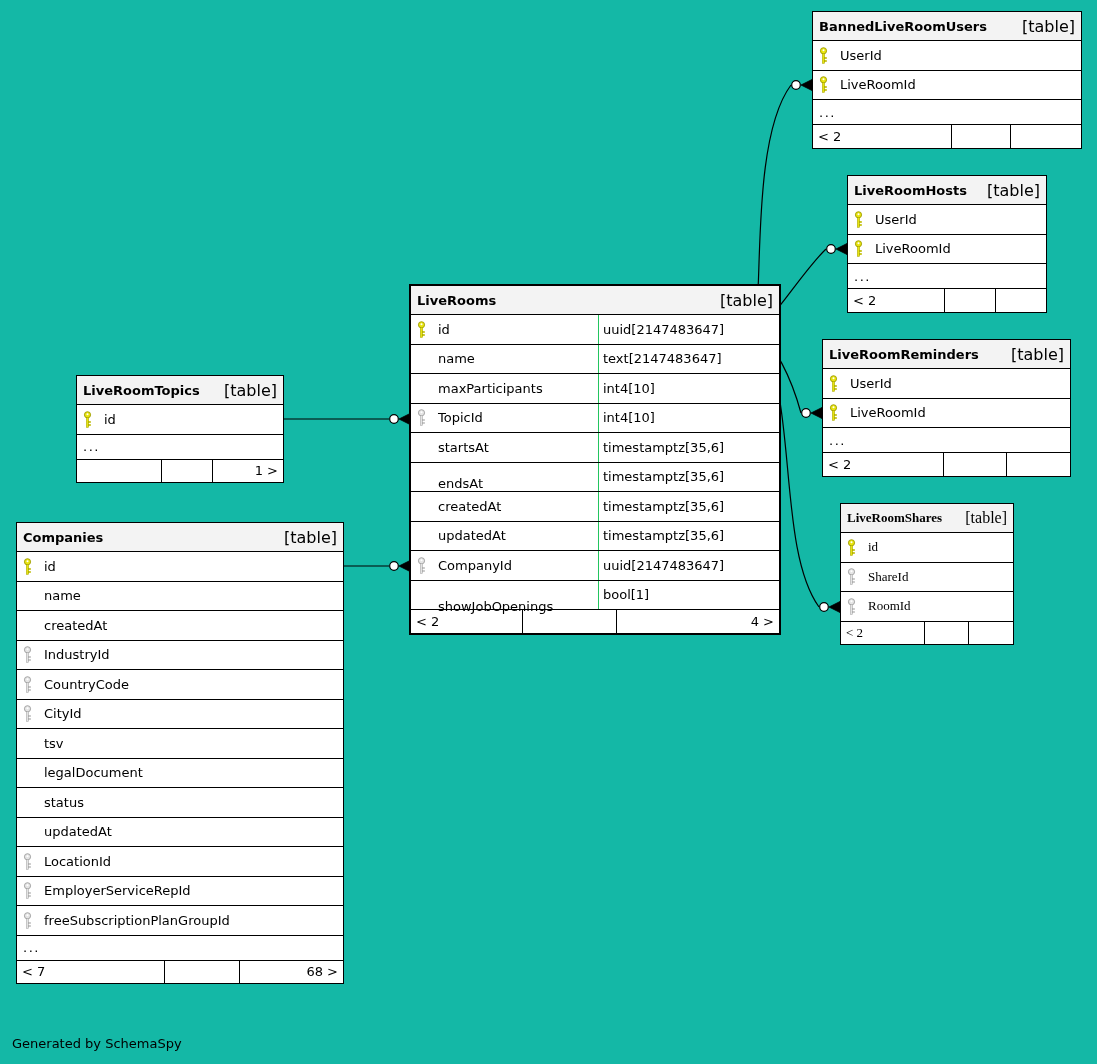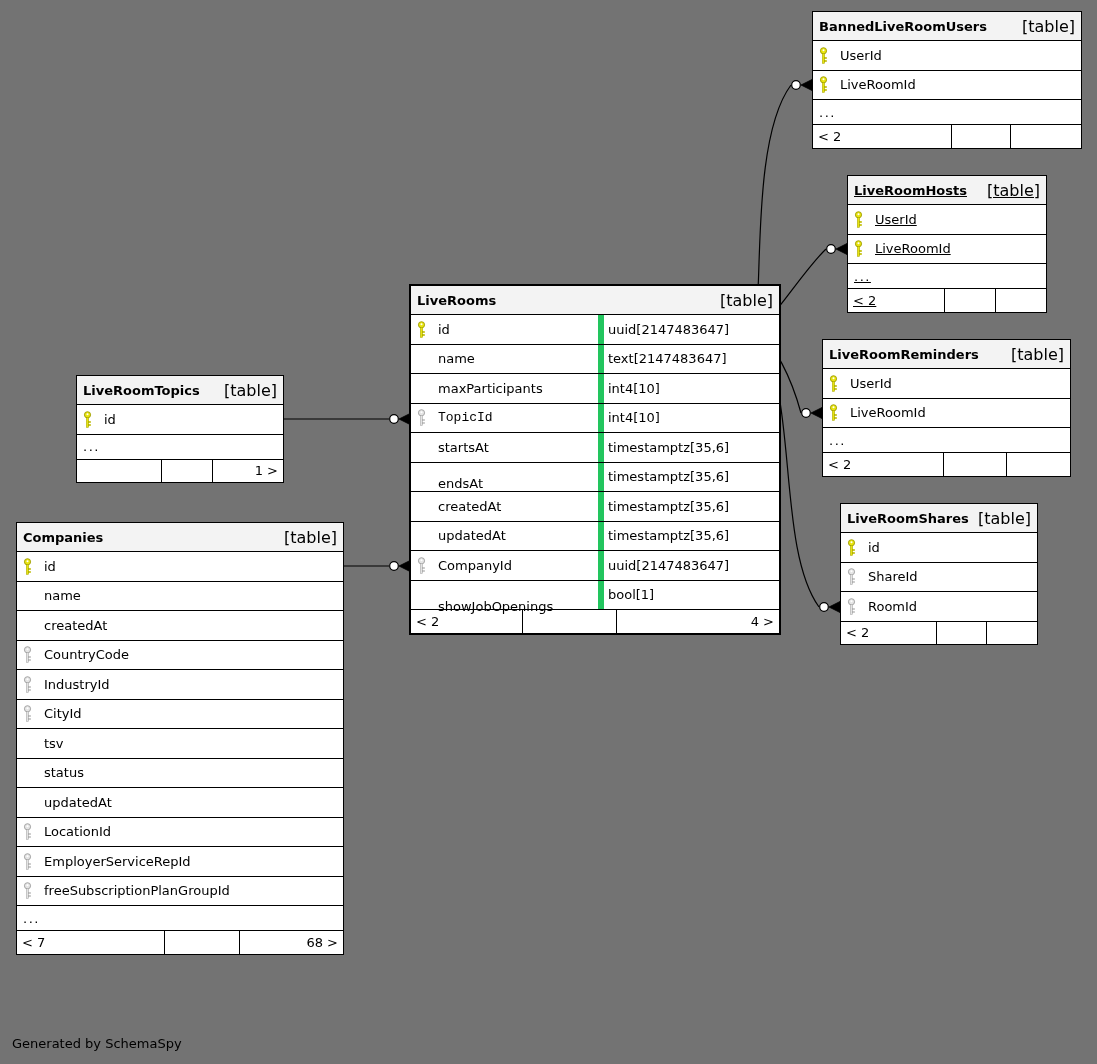--- a/index.html
+++ b/index.html
@@ -1,35 +1,35 @@
 <!DOCTYPE html>
 <html><head>
 <meta charset="utf-8">
 <title>Schema Diagram</title>
 <style>
   html, body { margin:0; padding:0; background:#ffffff; }
   body { font-family:"DejaVu Sans", "Liberation Sans", sans-serif; color:#000; }
-  #canvas { position:relative; width:1097px; height:1064px; background:#737373; overflow:hidden; }
+  #canvas { position:relative; width:1097px; height:1064px; background:#14b8a6; overflow:hidden; }
   #edges { position:absolute; left:0; top:0; z-index:0; }
   #tables-layer { position:absolute; left:0; top:0; width:100%; height:100%; z-index:1; pointer-events:none; }
   .tbl { position:absolute; box-sizing:border-box; background:#fff; border:1px solid #000;
          display:flex; flex-direction:column; pointer-events:auto; }
   .tbl.emph { border-width:2px; }
   .thead { flex:none; display:flex; justify-content:space-between; align-items:center;
            background:#f3f3f3; border-bottom:1px solid #000; height:29px; padding:0 6px;
            box-sizing:border-box; }
   .tname { font-weight:700; font-size:13px; white-space:nowrap; }
   .ttag  { font-size:16px; white-space:nowrap; }
   .trow  { flex:none; display:flex; align-items:center; border-bottom:1px solid #000;
            height:29.5px; box-sizing:border-box; font-size:13px; }
   .kc    { flex:none; width:21px; padding-left:6px; box-sizing:content-box; display:flex; align-items:center; }
   .cn    { white-space:nowrap; }
   .cn.grow { flex:1; }
   .ct    { flex:1; align-self:stretch; display:flex; align-items:center;
-           border-left:6px solid #22c55e; padding-left:4px; white-space:nowrap; font-size:13px; }
+           border-left:1px solid #22c55e; padding-left:4px; white-space:nowrap; font-size:13px; }
   .erow  { flex:none; display:flex; align-items:center; border-bottom:1px solid #000;
            height:25px; padding-left:6px; font-size:13px; box-sizing:border-box; letter-spacing:1.5px; }
   .tfoot { flex:none; display:flex; height:22.5px; font-size:13px; }
   .fc    { box-sizing:border-box; display:flex; align-items:center; height:100%; white-space:nowrap; }
   .fc.c0 { padding-left:5px; border-right:1px solid #000; }
   .fc.c1 { border-right:1px solid #000; }
   .fc.c2 { justify-content:flex-end; padding-right:5px; }
   #caption { position:absolute; left:12px; top:1036px; font-size:13px; z-index:1; }
 </style>
 </head>
@@ -98,21 +98,21 @@
           </div>
           <div class="cn grow">LiveRoomId</div>
         </div>
         <div class="erow">...</div>
         <div class="tfoot">
           <div class="fc c0" style="width: 52%;">&lt; 2</div>
           <div class="fc c1" style="width: 22%;"></div>
           <div class="fc c2" style="width: 26%;"></div>
         </div>
       </div>
-      <div class="tbl" style="left: 847px; top: 175px; width: 200px; text-decoration: underline;">
+      <div class="tbl" style="left: 847px; top: 175px; width: 200px;">
         <div class="thead">
           <div class="tname">LiveRoomHosts</div>
           <div class="ttag">[table]</div>
         </div>
         <div class="trow">
           <div class="kc">
             <svg width="9" height="17" viewBox="0 0 9 17" style="display:block">
     <circle cx="4.5" cy="3.8" r="3.1" fill="#e8e410" stroke="#9d9b00" stroke-width="0.9"></circle>
     <circle cx="4.5" cy="3.3" r="1" fill="#ffffff"></circle>
     <rect x="3.3" y="6.4" width="2.4" height="10" fill="#e8e410" stroke="#9d9b00" stroke-width="0.5"></rect>
@@ -170,21 +170,21 @@
           </div>
           <div class="cn grow">LiveRoomId</div>
         </div>
         <div class="erow">...</div>
         <div class="tfoot">
           <div class="fc c0" style="width: 49%;">&lt; 2</div>
           <div class="fc c1" style="width: 25.5%;"></div>
           <div class="fc c2" style="width: 25.5%;"></div>
         </div>
       </div>
-      <div class="tbl" style="left: 840px; top: 503px; width: 198px;">
+      <div class="tbl" style="left: 840px; top: 503px; width: 174px; font-family: Liberation Serif, serif;">
         <div class="thead">
           <div class="tname">LiveRoomShares</div>
           <div class="ttag">[table]</div>
         </div>
         <div class="trow">
           <div class="kc">
             <svg width="9" height="17" viewBox="0 0 9 17" style="display:block">
     <circle cx="4.5" cy="3.8" r="3.1" fill="#e8e410" stroke="#9d9b00" stroke-width="0.9"></circle>
     <circle cx="4.5" cy="3.3" r="1" fill="#ffffff"></circle>
     <rect x="3.3" y="6.4" width="2.4" height="10" fill="#e8e410" stroke="#9d9b00" stroke-width="0.5"></rect>
@@ -255,21 +255,21 @@
         <div class="trow">
           <div class="kc">
             <svg width="9" height="17" viewBox="0 0 9 17" style="display:block">
     <circle cx="4.5" cy="3.8" r="3.1" fill="#e4e4e4" stroke="#9d9d9d" stroke-width="0.9"></circle>
     <circle cx="4.5" cy="3.3" r="1" fill="#ffffff"></circle>
     <rect x="3.3" y="6.4" width="2.4" height="10" fill="#e4e4e4" stroke="#9d9d9d" stroke-width="0.5"></rect>
     <rect x="5.7" y="10.2" width="1.9" height="1.6" fill="#e4e4e4" stroke="#9d9d9d" stroke-width="0.4"></rect>
     <rect x="5.7" y="13.2" width="1.9" height="1.6" fill="#e4e4e4" stroke="#9d9d9d" stroke-width="0.4"></rect>
   </svg>
           </div>
-          <div class="cn" style="width: 160px; font-family: Liberation Mono, monospace;">TopicId</div>
+          <div class="cn" style="width: 160px;">TopicId</div>
           <div class="ct">int4[10]</div>
         </div>
         <div class="trow">
           <div class="kc"></div>
           <div class="cn" style="width: 160px;">startsAt</div>
           <div class="ct">timestamptz[35,6]</div>
         </div>
         <div class="trow">
           <div class="kc"></div>
           <div class="cn" style="width: 160px; margin-top: 13px;">endsAt</div>
@@ -361,49 +361,53 @@
         <div class="trow">
           <div class="kc">
             <svg width="9" height="17" viewBox="0 0 9 17" style="display:block">
     <circle cx="4.5" cy="3.8" r="3.1" fill="#e4e4e4" stroke="#9d9d9d" stroke-width="0.9"></circle>
     <circle cx="4.5" cy="3.3" r="1" fill="#ffffff"></circle>
     <rect x="3.3" y="6.4" width="2.4" height="10" fill="#e4e4e4" stroke="#9d9d9d" stroke-width="0.5"></rect>
     <rect x="5.7" y="10.2" width="1.9" height="1.6" fill="#e4e4e4" stroke="#9d9d9d" stroke-width="0.4"></rect>
     <rect x="5.7" y="13.2" width="1.9" height="1.6" fill="#e4e4e4" stroke="#9d9d9d" stroke-width="0.4"></rect>
   </svg>
           </div>
+          <div class="cn grow">IndustryId</div>
+        </div>
+        <div class="trow">
+          <div class="kc">
+            <svg width="9" height="17" viewBox="0 0 9 17" style="display:block">
+    <circle cx="4.5" cy="3.8" r="3.1" fill="#e4e4e4" stroke="#9d9d9d" stroke-width="0.9"></circle>
+    <circle cx="4.5" cy="3.3" r="1" fill="#ffffff"></circle>
+    <rect x="3.3" y="6.4" width="2.4" height="10" fill="#e4e4e4" stroke="#9d9d9d" stroke-width="0.5"></rect>
+    <rect x="5.7" y="10.2" width="1.9" height="1.6" fill="#e4e4e4" stroke="#9d9d9d" stroke-width="0.4"></rect>
+    <rect x="5.7" y="13.2" width="1.9" height="1.6" fill="#e4e4e4" stroke="#9d9d9d" stroke-width="0.4"></rect>
+  </svg>
+          </div>
           <div class="cn grow">CountryCode</div>
         </div>
         <div class="trow">
           <div class="kc">
             <svg width="9" height="17" viewBox="0 0 9 17" style="display:block">
     <circle cx="4.5" cy="3.8" r="3.1" fill="#e4e4e4" stroke="#9d9d9d" stroke-width="0.9"></circle>
     <circle cx="4.5" cy="3.3" r="1" fill="#ffffff"></circle>
     <rect x="3.3" y="6.4" width="2.4" height="10" fill="#e4e4e4" stroke="#9d9d9d" stroke-width="0.5"></rect>
     <rect x="5.7" y="10.2" width="1.9" height="1.6" fill="#e4e4e4" stroke="#9d9d9d" stroke-width="0.4"></rect>
     <rect x="5.7" y="13.2" width="1.9" height="1.6" fill="#e4e4e4" stroke="#9d9d9d" stroke-width="0.4"></rect>
   </svg>
           </div>
-          <div class="cn grow">IndustryId</div>
-        </div>
-        <div class="trow">
-          <div class="kc">
-            <svg width="9" height="17" viewBox="0 0 9 17" style="display:block">
-    <circle cx="4.5" cy="3.8" r="3.1" fill="#e4e4e4" stroke="#9d9d9d" stroke-width="0.9"></circle>
-    <circle cx="4.5" cy="3.3" r="1" fill="#ffffff"></circle>
-    <rect x="3.3" y="6.4" width="2.4" height="10" fill="#e4e4e4" stroke="#9d9d9d" stroke-width="0.5"></rect>
-    <rect x="5.7" y="10.2" width="1.9" height="1.6" fill="#e4e4e4" stroke="#9d9d9d" stroke-width="0.4"></rect>
-    <rect x="5.7" y="13.2" width="1.9" height="1.6" fill="#e4e4e4" stroke="#9d9d9d" stroke-width="0.4"></rect>
-  </svg>
-          </div>
           <div class="cn grow">CityId</div>
         </div>
         <div class="trow">
           <div class="kc"></div>
           <div class="cn grow">tsv</div>
+        </div>
+        <div class="trow">
+          <div class="kc"></div>
+          <div class="cn grow">legalDocument</div>
         </div>
         <div class="trow">
           <div class="kc"></div>
           <div class="cn grow">status</div>
         </div>
         <div class="trow">
           <div class="kc"></div>
           <div class="cn grow">updatedAt</div>
         </div>
         <div class="trow">

